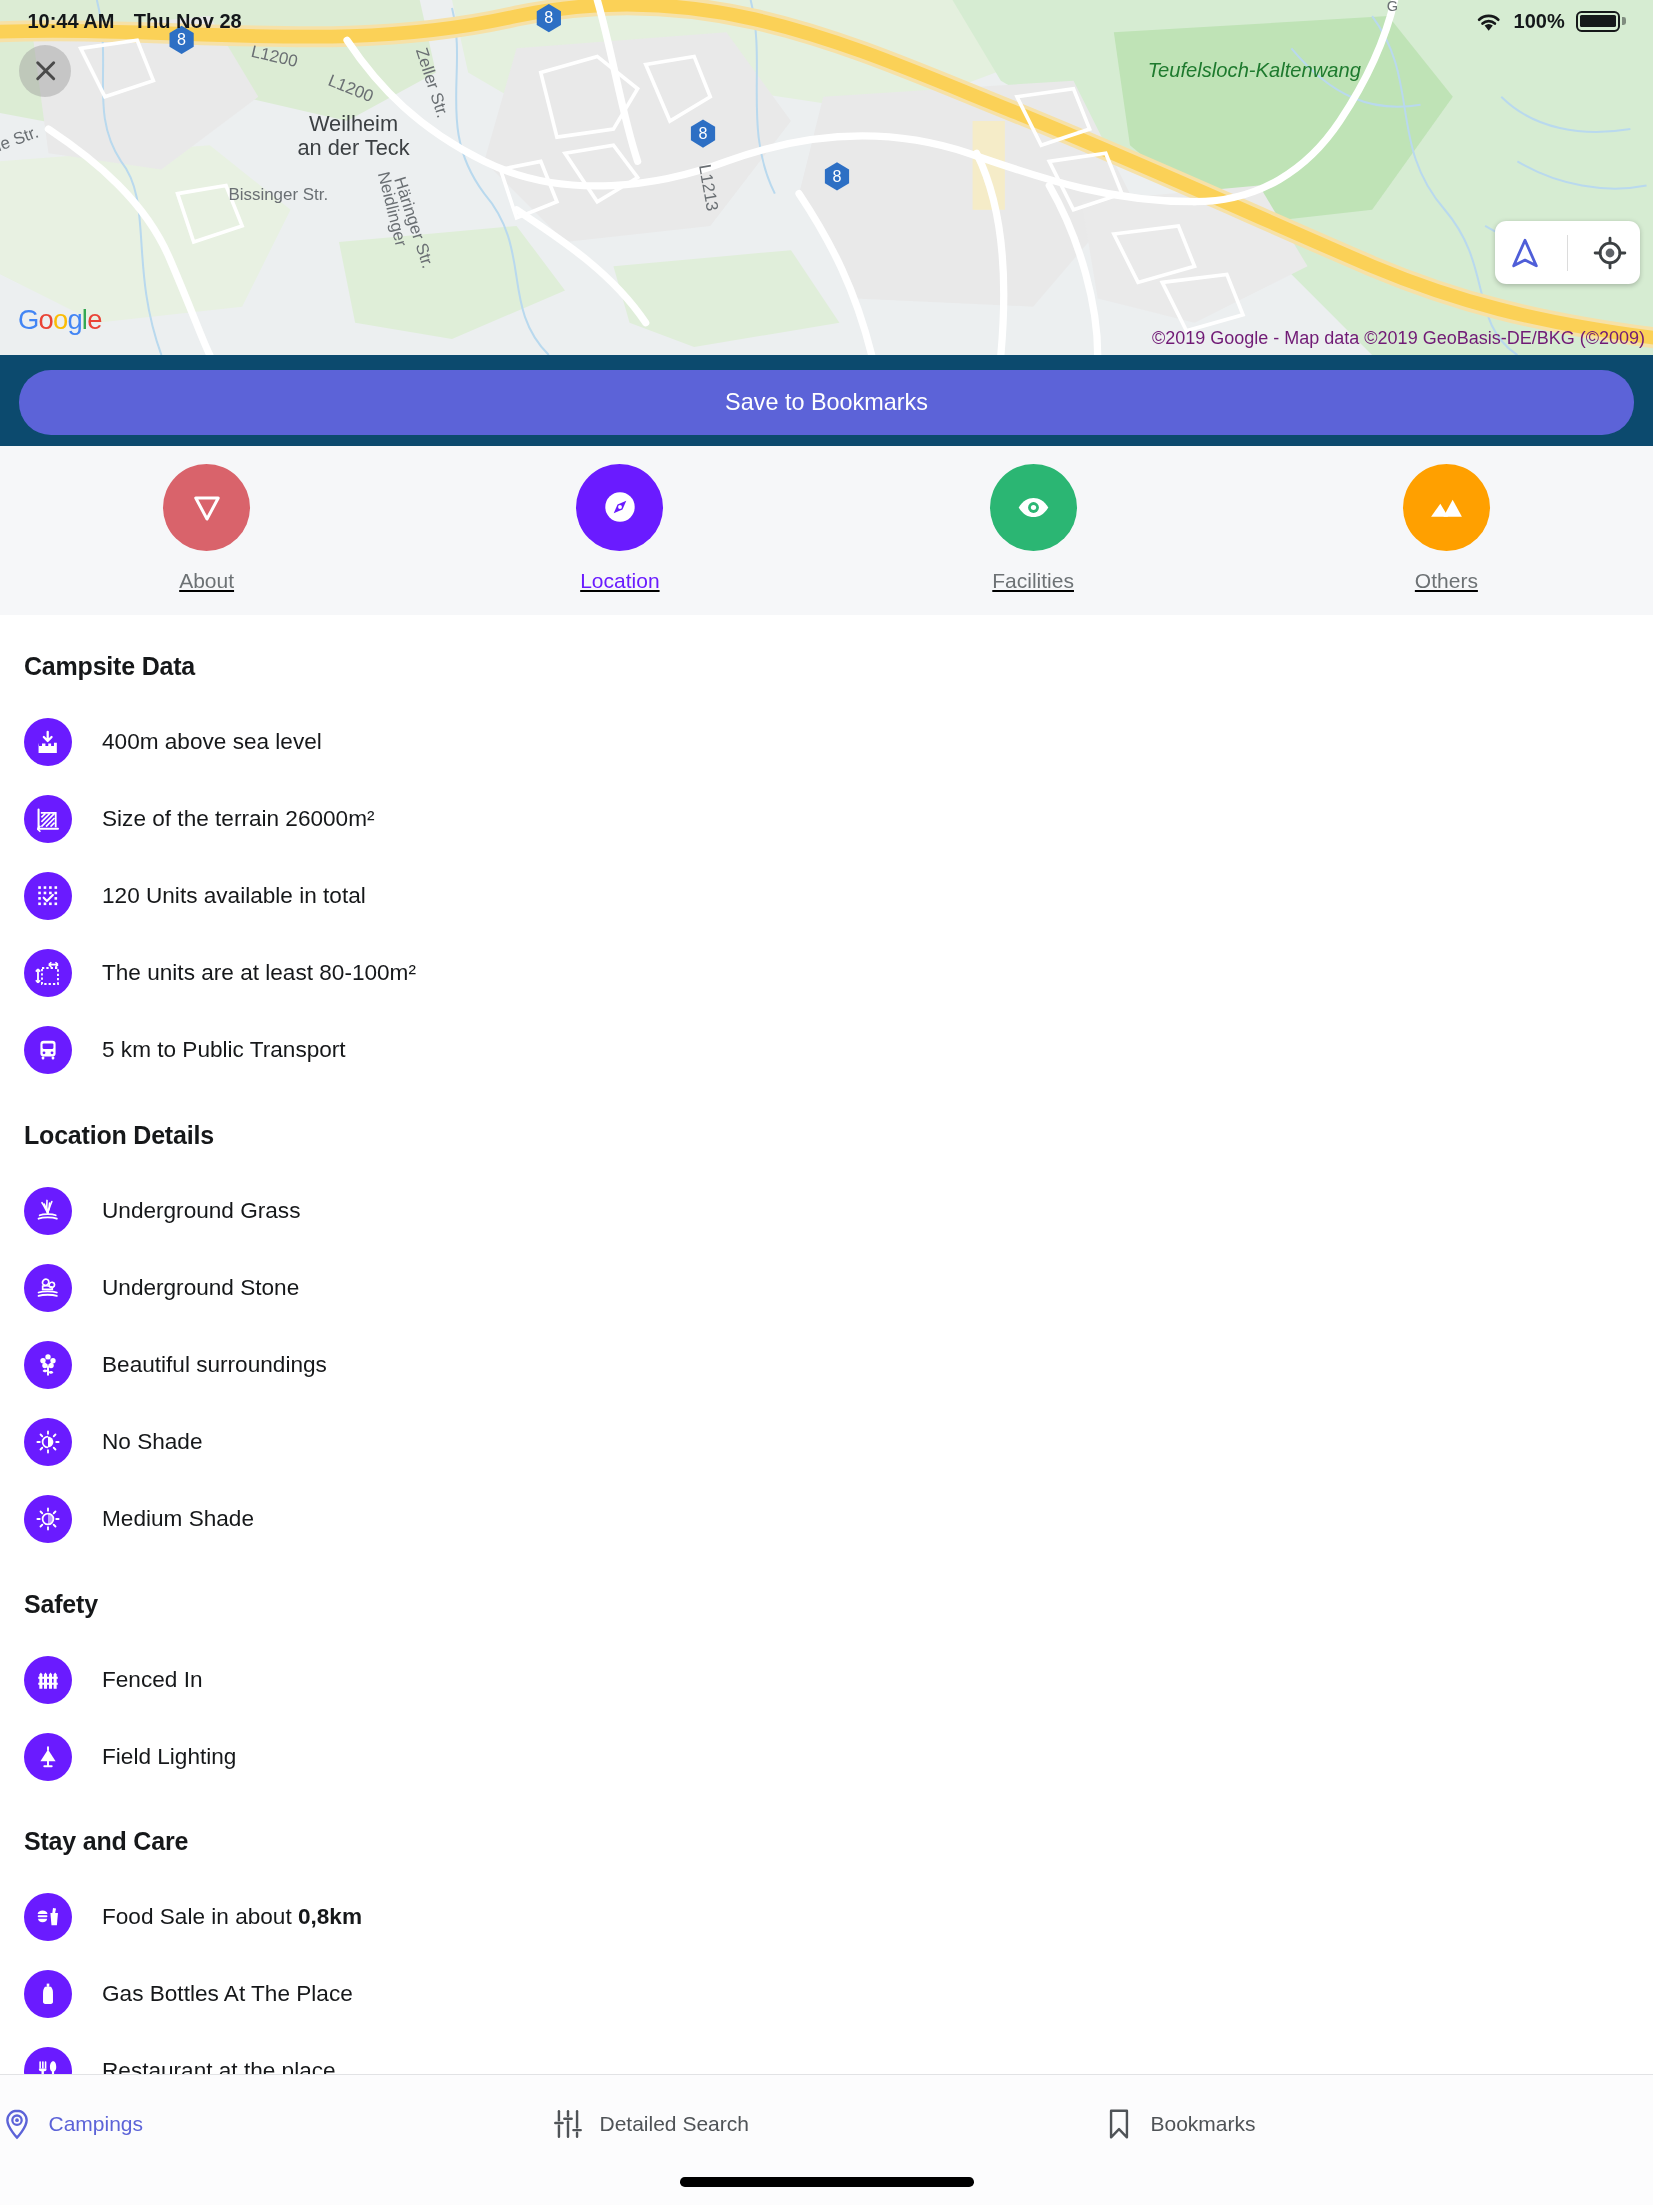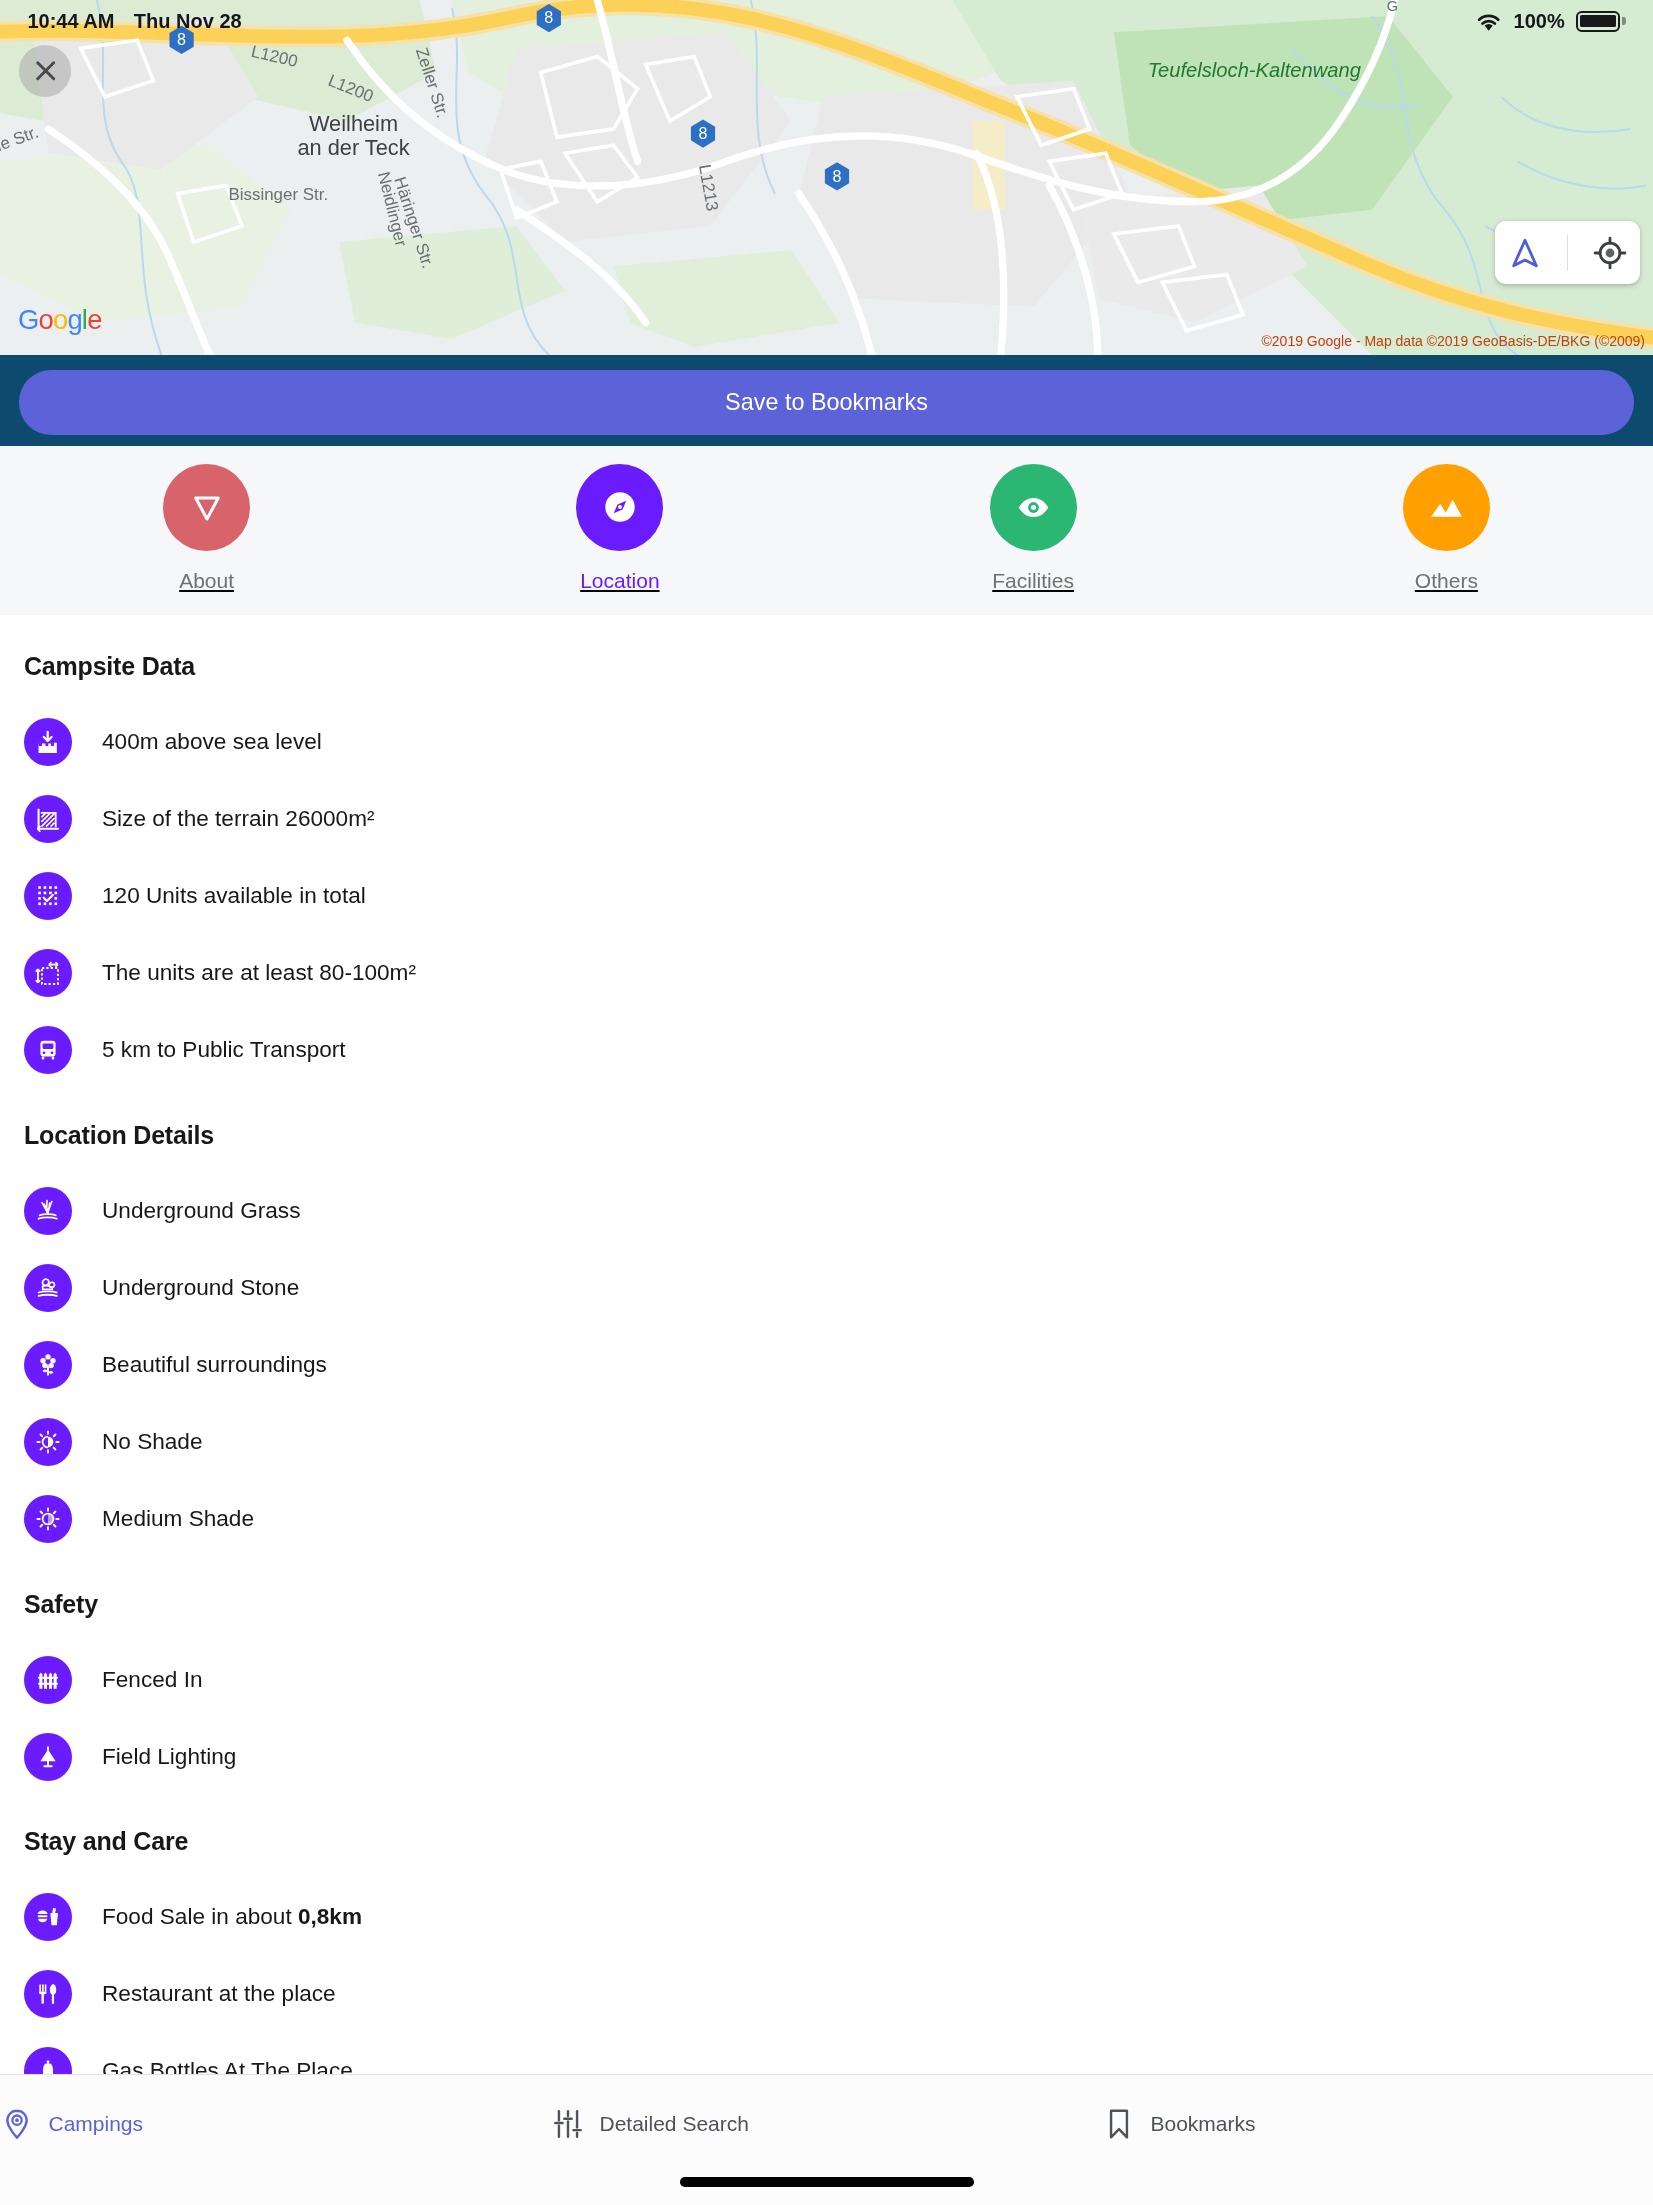--- a/index.html
+++ b/index.html
@@ -48,21 +48,21 @@
 
   .google-logo {
     position: absolute; left: 18px; bottom: 19.4px; z-index: 30;
     font-size: 27.4px; font-weight: 400; letter-spacing: -0.8px;
     font-family: "Liberation Sans", sans-serif;
   }
   .g-b { color: #4285F4; } .g-r { color: #EA4335; } .g-y { color: #FBBC05; } .g-g { color: #34A853; }
 
   .map-attrib {
     position: absolute; right: 8px; bottom: 6.5px; z-index: 30;
-    font-size: 14px; color: #c2410c;
+    font-size: 18px; color: #701a75;
   }
 
   .map-ctrl {
     position: absolute; right: 13px; top: 221px; z-index: 30;
     width: 145px; height: 63px; background: #fff; border-radius: 11.3px;
     box-shadow: 0 1.6px 5.7px rgba(0,0,0,.22);
     display: flex; align-items: center; justify-content: space-around;
   }
   .map-ctrl .divider { width: 1.6px; height: 36px; background: #dcdcdc; }
   .map-ctrl button { background: none; border: none; padding: 0; cursor: pointer; display: flex; }
@@ -528,41 +528,41 @@
             <path d="M14.2 8.4 H21.2 L20.2 19.6 H15.2 Z" fill="#fff"></path>
             <path d="M16 8.4 L16.6 3.6 L19.4 4.2 L18.6 8.4 Z" fill="#fff"></path>
           </svg>
         </span>
         <span class="row-label"><span>Food Sale in about </span><b>0,8km</b></span>
       </div>
 
       <div class="row">
         <span class="row-icon">
           <svg width="26" height="26" viewBox="0 0 24 24">
+            <rect x="10.8" y="2.4" width="2.4" height="3" fill="#fff"></rect>
+            <path d="M9.2 5.4 H14.8 C16.4 7.4 16.6 9.4 16.6 12 V19.2 C16.6 20.4 15.8 21.2 14.6 21.2 H9.4 C8.2 21.2 7.4 20.4 7.4 19.2 V12 C7.4 9.4 7.6 7.4 9.2 5.4 Z" fill="#fff"></path>
+          </svg>
+        </span>
+        <span class="row-label">Gas Bottles At The Place</span>
+      </div>
+
+      <div class="row">
+        <span class="row-icon">
+          <svg width="26" height="26" viewBox="0 0 24 24">
             <g fill="#fff">
               <rect x="6" y="11" width="2.2" height="10" rx="1"></rect>
               <rect x="4" y="3" width="1.5" height="7" rx=".7"></rect>
               <rect x="6.5" y="3" width="1.5" height="7" rx=".7"></rect>
               <rect x="9" y="3" width="1.5" height="7" rx=".7"></rect>
               <path d="M3.6 9.6 H10.6 V10.6 C10.6 11.6 9.8 12.2 8.8 12.2 H5.4 C4.4 12.2 3.6 11.6 3.6 10.6 Z"></path>
               <path d="M16.8 3 C18.6 3 19.6 5.4 19.6 8.2 C19.6 10.6 18.8 12 17.6 12.4 V21 H15.6 V12.4 C14.4 12 13.8 10.6 13.8 8.2 C13.8 5.4 15 3 16.8 3 Z"></path>
             </g>
           </svg>
         </span>
         <span class="row-label">Restaurant at the place</span>
-      </div>
-
-      <div class="row">
-        <span class="row-icon">
-          <svg width="26" height="26" viewBox="0 0 24 24">
-            <rect x="10.8" y="2.4" width="2.4" height="3" fill="#fff"></rect>
-            <path d="M9.2 5.4 H14.8 C16.4 7.4 16.6 9.4 16.6 12 V19.2 C16.6 20.4 15.8 21.2 14.6 21.2 H9.4 C8.2 21.2 7.4 20.4 7.4 19.2 V12 C7.4 9.4 7.6 7.4 9.2 5.4 Z" fill="#fff"></path>
-          </svg>
-        </span>
-        <span class="row-label">Gas Bottles At The Place</span>
       </div>
     </div>
   </div>
 
   <div class="bottom-nav">
 
     <div class="nav-item active">
       <svg width="34" height="34" viewBox="0 0 24 24">
         <path d="M12 2.6 C8.2 2.6 5.2 5.6 5.2 9.4 C5.2 14.4 12 21.6 12 21.6 C12 21.6 18.8 14.4 18.8 9.4 C18.8 5.6 15.8 2.6 12 2.6 Z" fill="none" stroke="#5c63d8" stroke-width="1.7"></path>
         <circle cx="12" cy="9.3" r="3.3" fill="none" stroke="#5c63d8" stroke-width="1.6"></circle>

